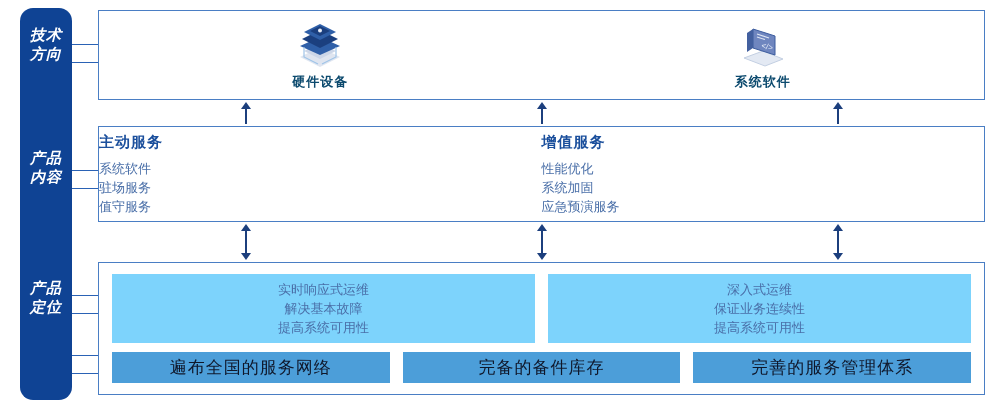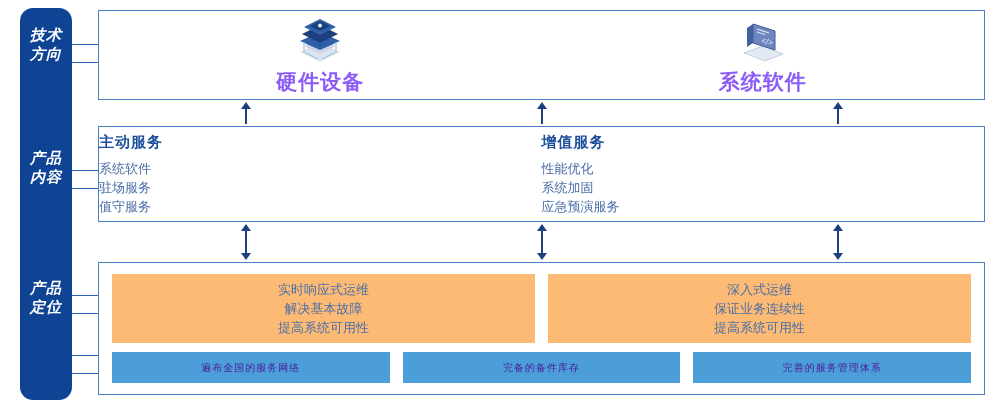--- a/index.html
+++ b/index.html
@@ -41,21 +41,21 @@
   #box-content{left:98px;top:126px;width:887px;height:96px;}
   #box-bottom{left:98px;top:262px;width:887px;height:133px;}
 
   
   .tech-row{display:flex;width:100%;height:100%;}
   .tech-cell{flex:1;display:flex;flex-direction:column;
     align-items:center;justify-content:center;}
   .tech-icon{width:56px;height:52px;margin-bottom:2px;
     display:flex;align-items:center;justify-content:center;}
   .tech-label{
-    color:#8b5cf6;font-weight:bold;font-size:21px;letter-spacing:1px;
+    color:#0c4a6e;font-weight:bold;font-size:13px;letter-spacing:1px;
   }
 
   
   .content-row{display:flex;width:100%;height:100%;}
   .content-cell{flex:1;display:flex;flex-direction:column;
     align-items:flex-start;justify-content:center;text-align:center;}
   .content-cell.first{justify-content:center;padding-top:16px;}
   .content-title{
     color:#1b4f9c;font-weight:bold;font-size:15px;letter-spacing:1px;
     margin-bottom:7px;
@@ -65,29 +65,29 @@
   }
 
   
   .bottom-inner{
     position:absolute;left:0;top:0;width:100%;height:100%;
     padding:11px 13px;box-sizing:border-box;
     display:flex;flex-direction:column;
   }
   .grey-row{display:flex;gap:13px;flex:1;}
   .grey-cell{
-    flex:1;background:#fdba74;display:flex;flex-direction:column;
+    flex:1;background:#7dd3fc;display:flex;flex-direction:column;
     align-items:center;justify-content:center;text-align:center;
   }
   .grey-line{color:#4a6fa8;font-size:13px;line-height:19px;}
   .blue-row{display:flex;gap:13px;margin-top:9px;}
   .blue-cell{
     flex:1;background:#4c9ed9;height:31px;
     display:flex;align-items:center;justify-content:center;
-    color:#4c1d95;font-size:10px;letter-spacing:1px;
+    color:#0f172a;font-size:17px;letter-spacing:1px;
   }
 
   
   .arrow{position:absolute;}
   .arrow .stem{position:absolute;left:50%;transform:translateX(-50%);
     width:2px;background:#1c3f7d;}
   .arrow .head-up,.arrow .head-dn{
     position:absolute;left:50%;transform:translateX(-50%);
     width:0;height:0;border-left:5px solid transparent;
     border-right:5px solid transparent;

